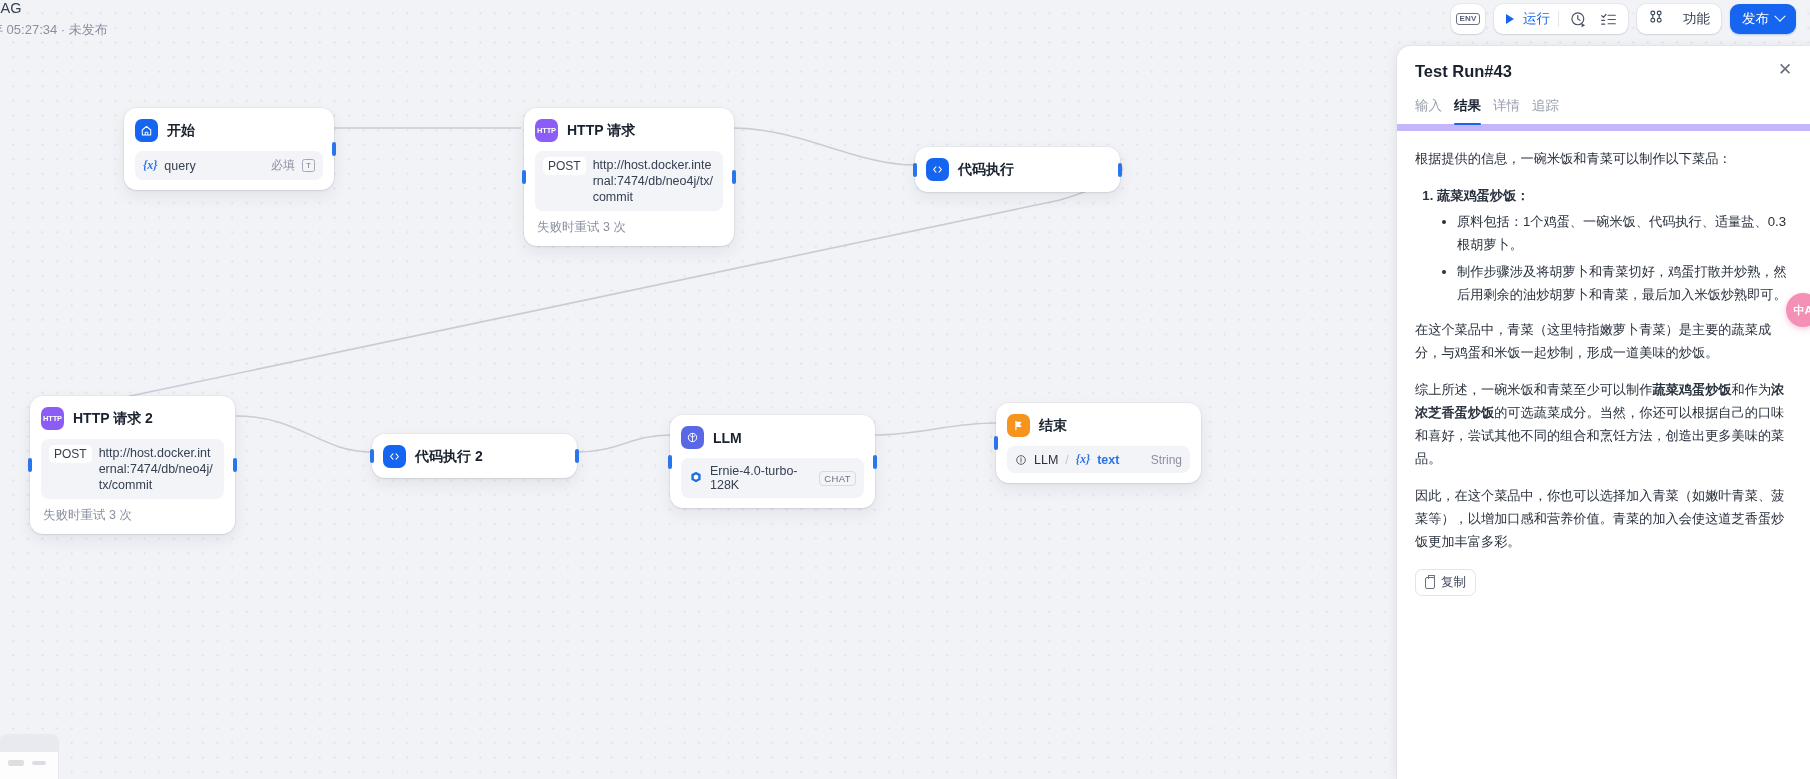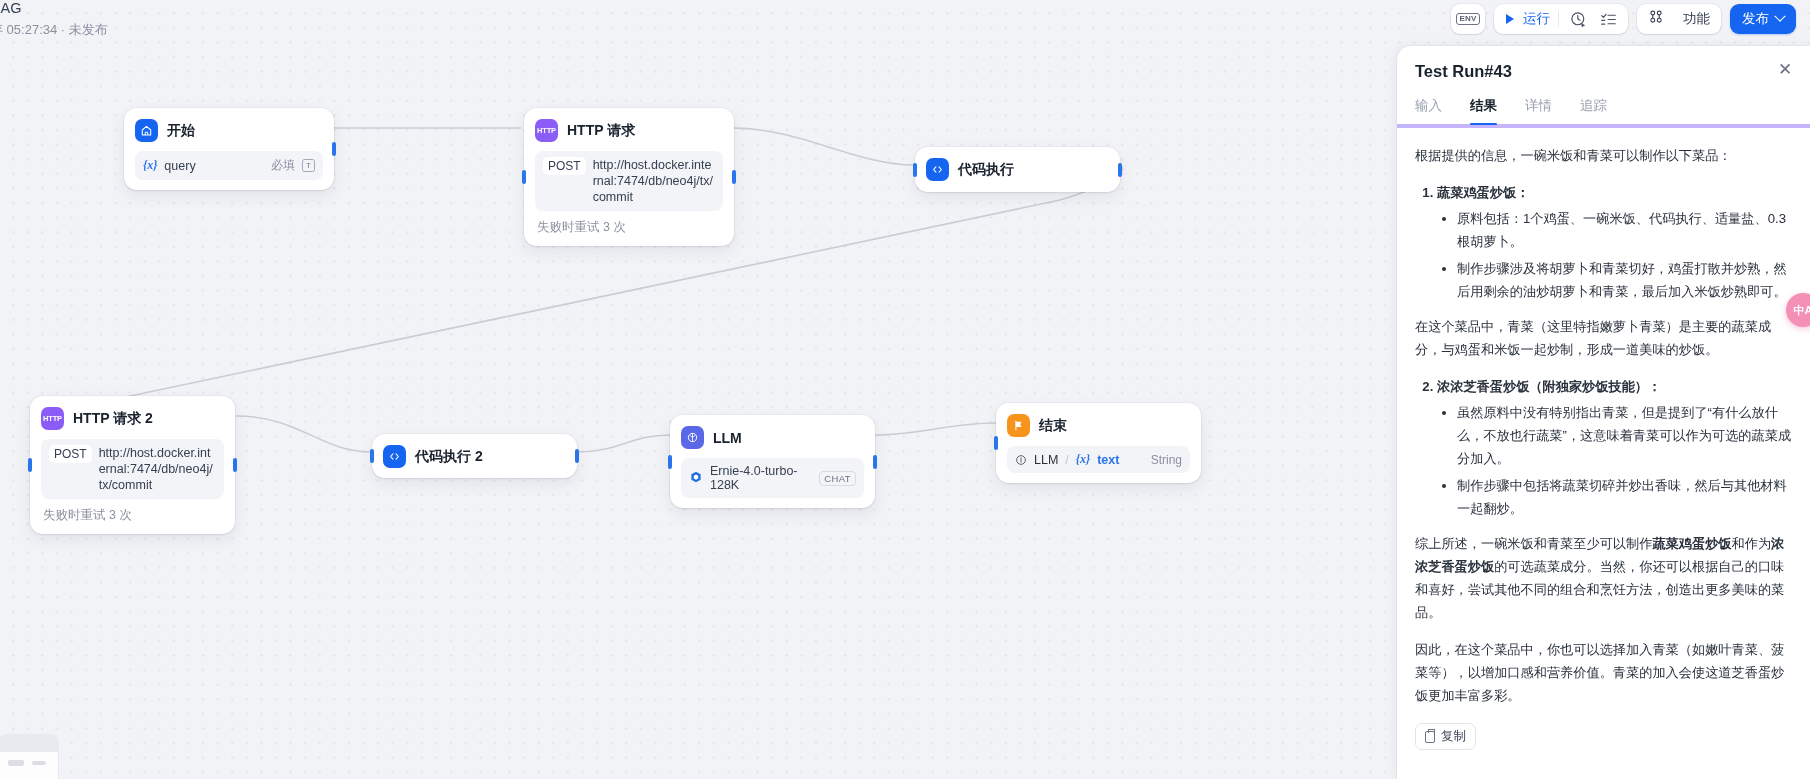--- a/index.html
+++ b/index.html
@@ -114,22 +114,22 @@
     background: #fff; border-top-left-radius: 14px;
     box-shadow: -2px 0 12px rgba(16,24,40,.06), 0 0 0 1px rgba(16,24,40,.035);
     z-index: 30;
   }
   .panel-head { padding: 16px 18px 0 18px; position: relative; }
   .panel-title { font-size: 16.5px; font-weight: 700; color: #19222e; }
   .close-x {
     position: absolute; right: 16px; top: 16px; width: 18px; height: 18px; cursor: pointer;
     color: #6b7280; font-size: 17px; line-height: 16px; text-align: center;
   }
-  .tabs { display: flex; gap: 28px; padding: 0 18px; margin-top: 16px;
-          border-bottom: 4px solid #c4b5fd; }
+  .tabs { display: flex; gap: 12px; padding: 0 18px; margin-top: 16px;
+          border-bottom: 7px solid #c4b5fd; }
   .tab { font-size: 13.5px; color: #9aa0af; padding-bottom: 9px; cursor: pointer; position: relative; }
   .tab.active { color: #19222e; font-weight: 700; }
   .tab.active::after {
     content: ""; position: absolute; left: 0; right: 0; bottom: -1px; height: 2.5px;
     background: #1565f0; border-radius: 2px;
   }
   .panel-body { padding: 16px 18px 10px 18px; overflow: hidden; }
   .md { font-size: 13.2px; color: #29313d; line-height: 23px; }
   .md p { margin-bottom: 14px; }
   .md ol { margin: 0 0 12px 0; padding-left: 22px; }
@@ -396,29 +396,20 @@
           <li>
             <span>蔬菜鸡蛋炒饭：</span>
             <ul>
               <li>原料包括：1个鸡蛋、一碗米饭、代码执行、适量盐、0.3根胡萝卜。</li>
               <li>制作步骤涉及将胡萝卜和青菜切好，鸡蛋打散并炒熟，然后用剩余的油炒胡萝卜和青菜，最后加入米饭炒熟即可。</li>
             </ul>
           </li>
         </ol>
         <p>在这个菜品中，青菜（这里特指嫩萝卜青菜）是主要的蔬菜成分，与鸡蛋和米饭一起炒制，形成一道美味的炒饭。</p>
 
-        <ol start="2">
-          <li>
-            <span>浓浓芝香蛋炒饭（附独家炒饭技能）：</span>
-            <ul>
-              <li>虽然原料中没有特别指出青菜，但是提到了“有什么放什么，不放也行蔬菜”，这意味着青菜可以作为可选的蔬菜成分加入。</li>
-              <li>制作步骤中包括将蔬菜切碎并炒出香味，然后与其他材料一起翻炒。</li>
-            </ul>
-          </li>
-        </ol>
         <p>
           <span>综上所述，一碗米饭和青菜至少可以制作</span><b>蔬菜鸡蛋炒饭</b><span>和作为</span><b>浓浓芝香蛋炒饭</b><span>的可选蔬菜成分。当然，你还可以根据自己的口味和喜好，尝试其他不同的组合和烹饪方法，创造出更多美味的菜品。</span>
         </p>
 
         <p>因此，在这个菜品中，你也可以选择加入青菜（如嫩叶青菜、菠菜等），以增加口感和营养价值。青菜的加入会使这道芝香蛋炒饭更加丰富多彩。</p>
       </div>
 
       <div class="copy-btn">
         <span class="clip"></span>
         <span>复制</span>

